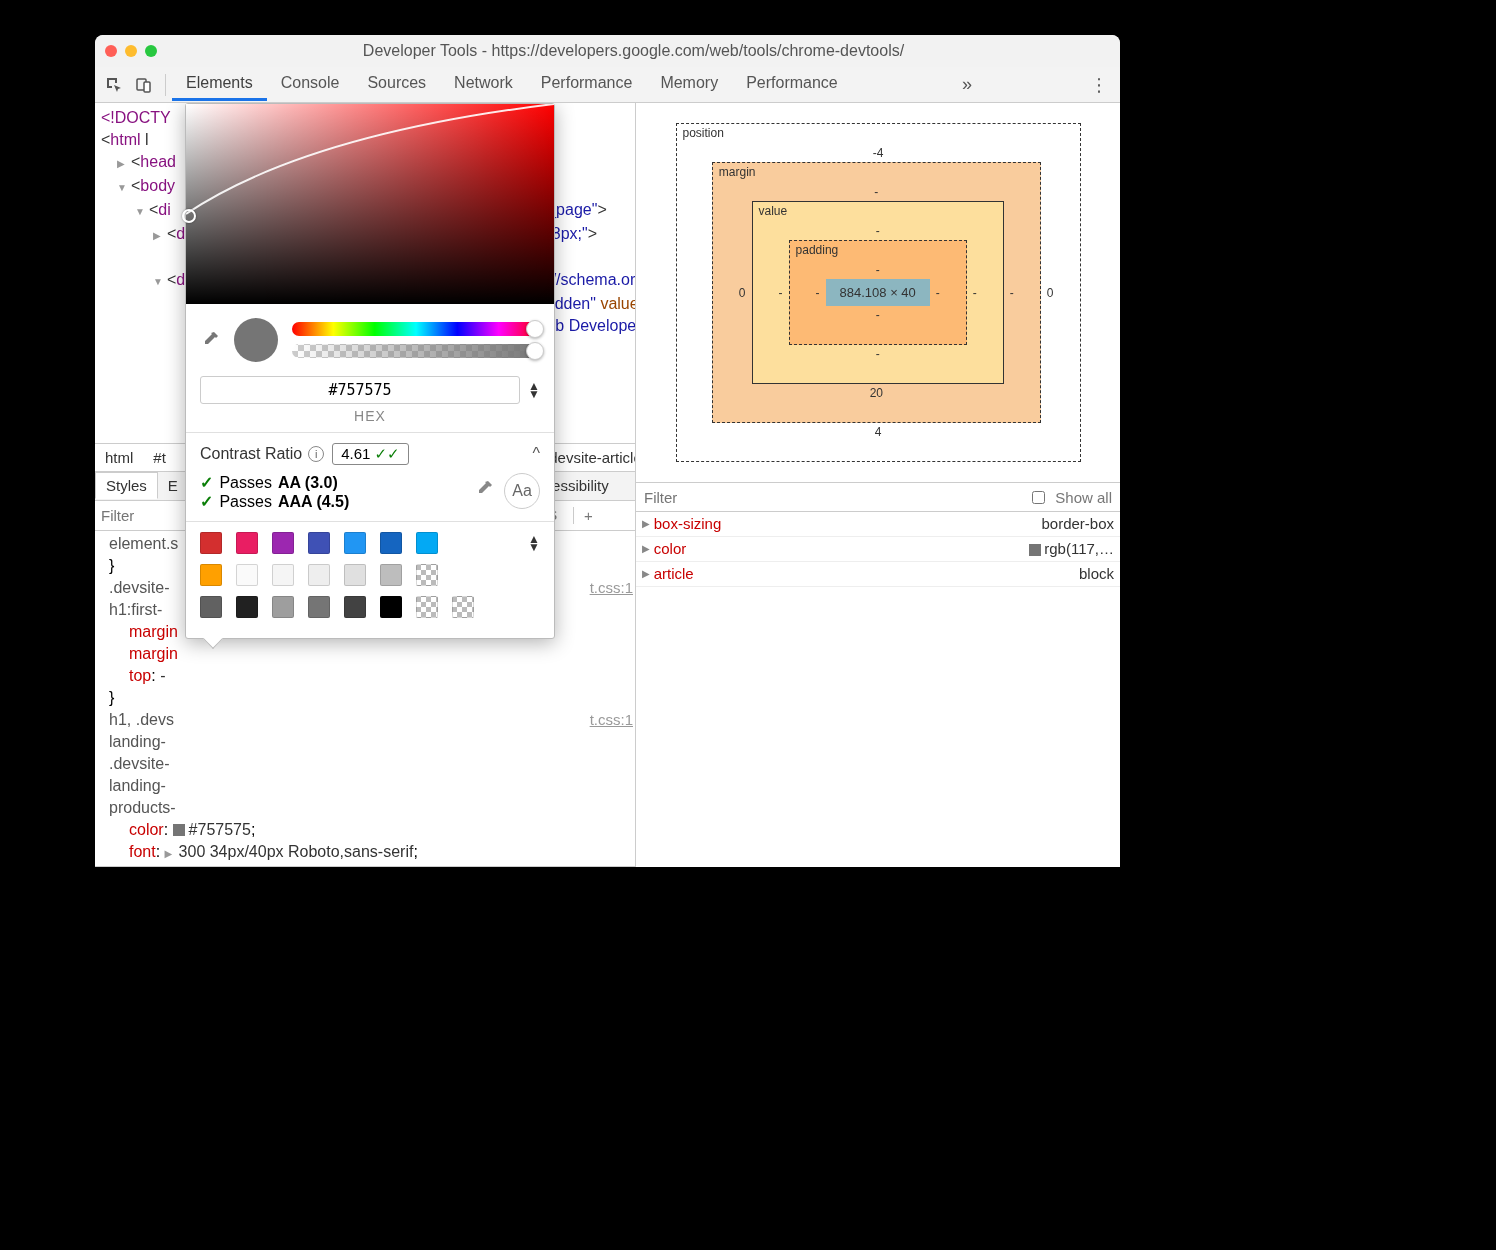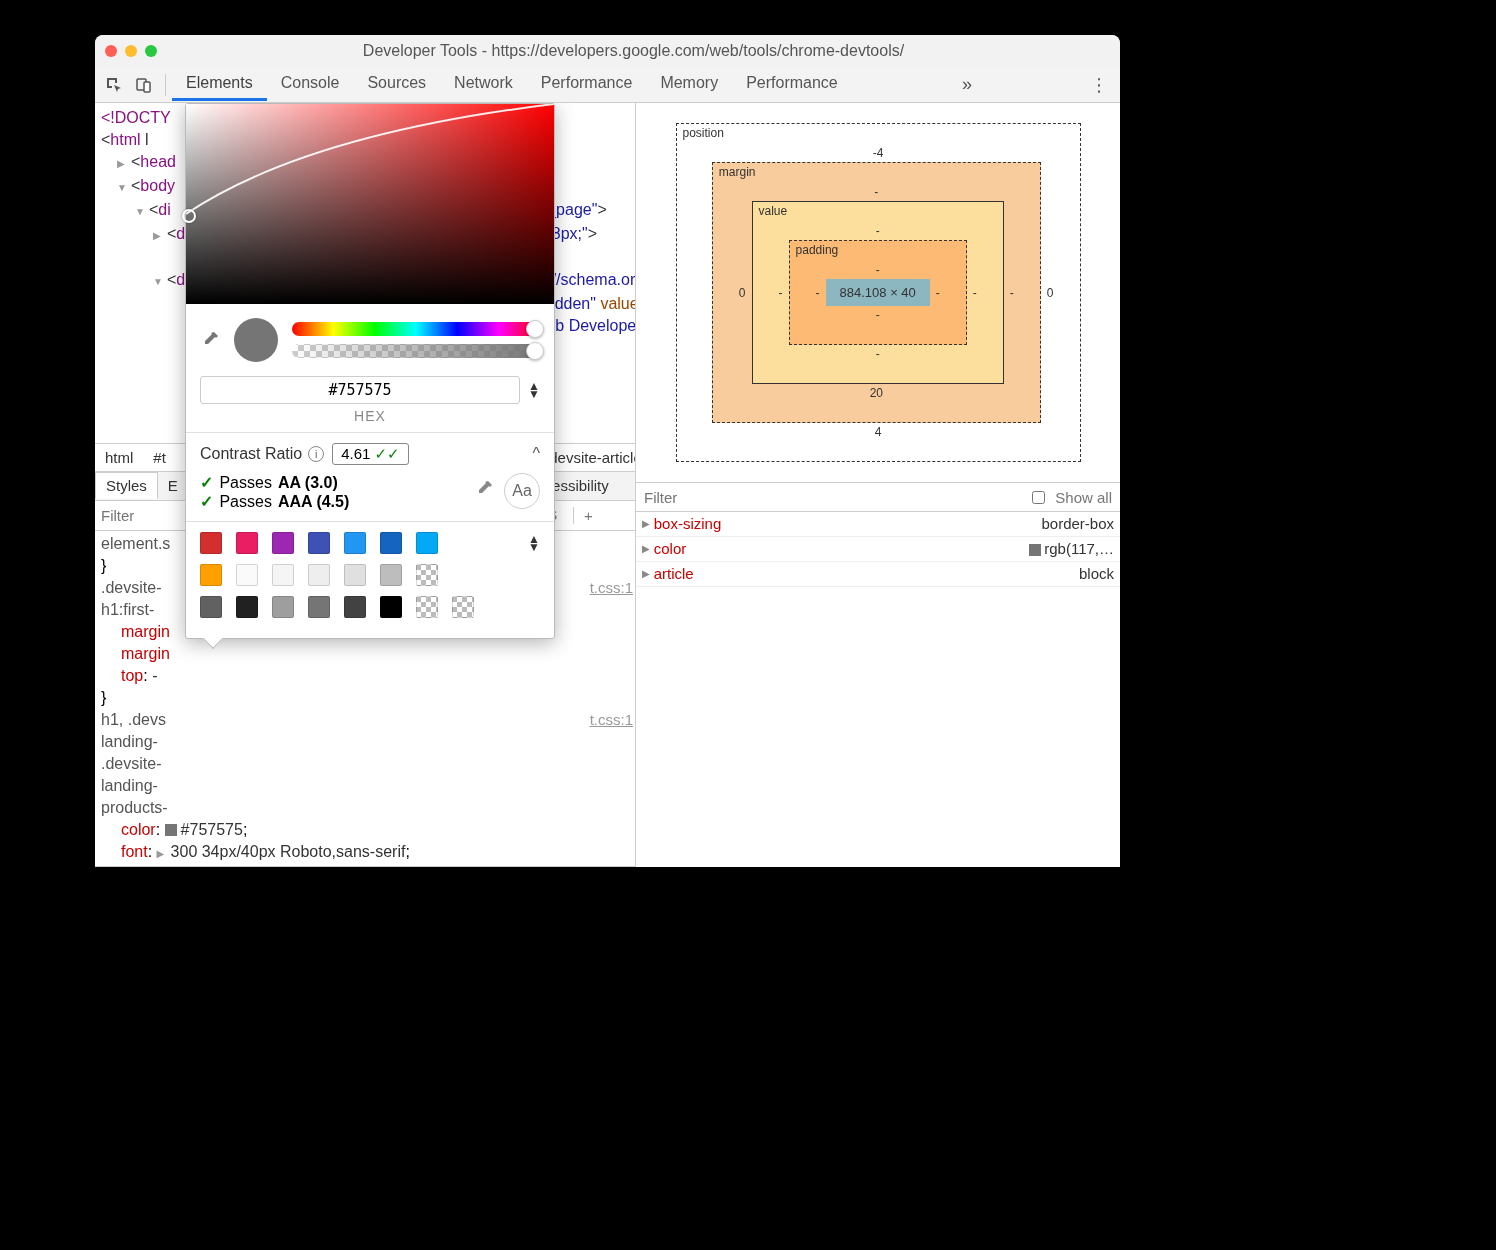--- a/index.html
+++ b/index.html
@@ -41,21 +41,21 @@
 
   .subtabs { height:30px; border-top:1px solid #ccc; border-bottom:1px solid #ccc; background:#f3f3f3; display:flex; align-items:center; font-size:15px; }
   .subtab { padding:4px 10px; color:#333; }
   .subtab.active { background:#fff; border:1px solid #ccc; border-bottom:1px solid #fff; }
 
   .styles-header { height:30px; border-bottom:1px solid #ccc; display:flex; align-items:center; font-size:15px; color:#777; }
   .styles-header input { border:none; outline:none; font-size:15px; width:80px; padding-left:6px; }
   .styles-header .hov { margin-left:auto; padding:0 15px; }
   .styles-header .plus { padding:0 10px; border-left:1px solid #ccc; }
 
-  .styles-body { flex:1; font-family:Menlo, Consolas, monospace; font-size:16px; line-height:22px; padding:2px 2px 2px 6px; overflow:hidden; border-bottom:1px solid #ccc;}
+  .styles-body { flex:1; font-family:Menlo, Consolas, monospace; font-size:16px; line-height:22px; padding:2px 2px 2px 14px; overflow:hidden; border-bottom:1px solid #ccc;}
   .sel { color:#555; }
   .prop-name { color:#c80000; }
   .prop-val { color:#333; }
   .src { float:right; color:#999; text-decoration:underline; font-size:15px; }
   .swatch-inline { display:inline-block; width:12px; height:12px; background:#757575; vertical-align:middle; margin-right:4px;}
 
   
   .popover {
     position:absolute; left:90px; top:0px; width:370px; background:#fff;
     border:1px solid #bbb; border-radius:3px; box-shadow:0 4px 20px rgba(0,0,0,0.3);

